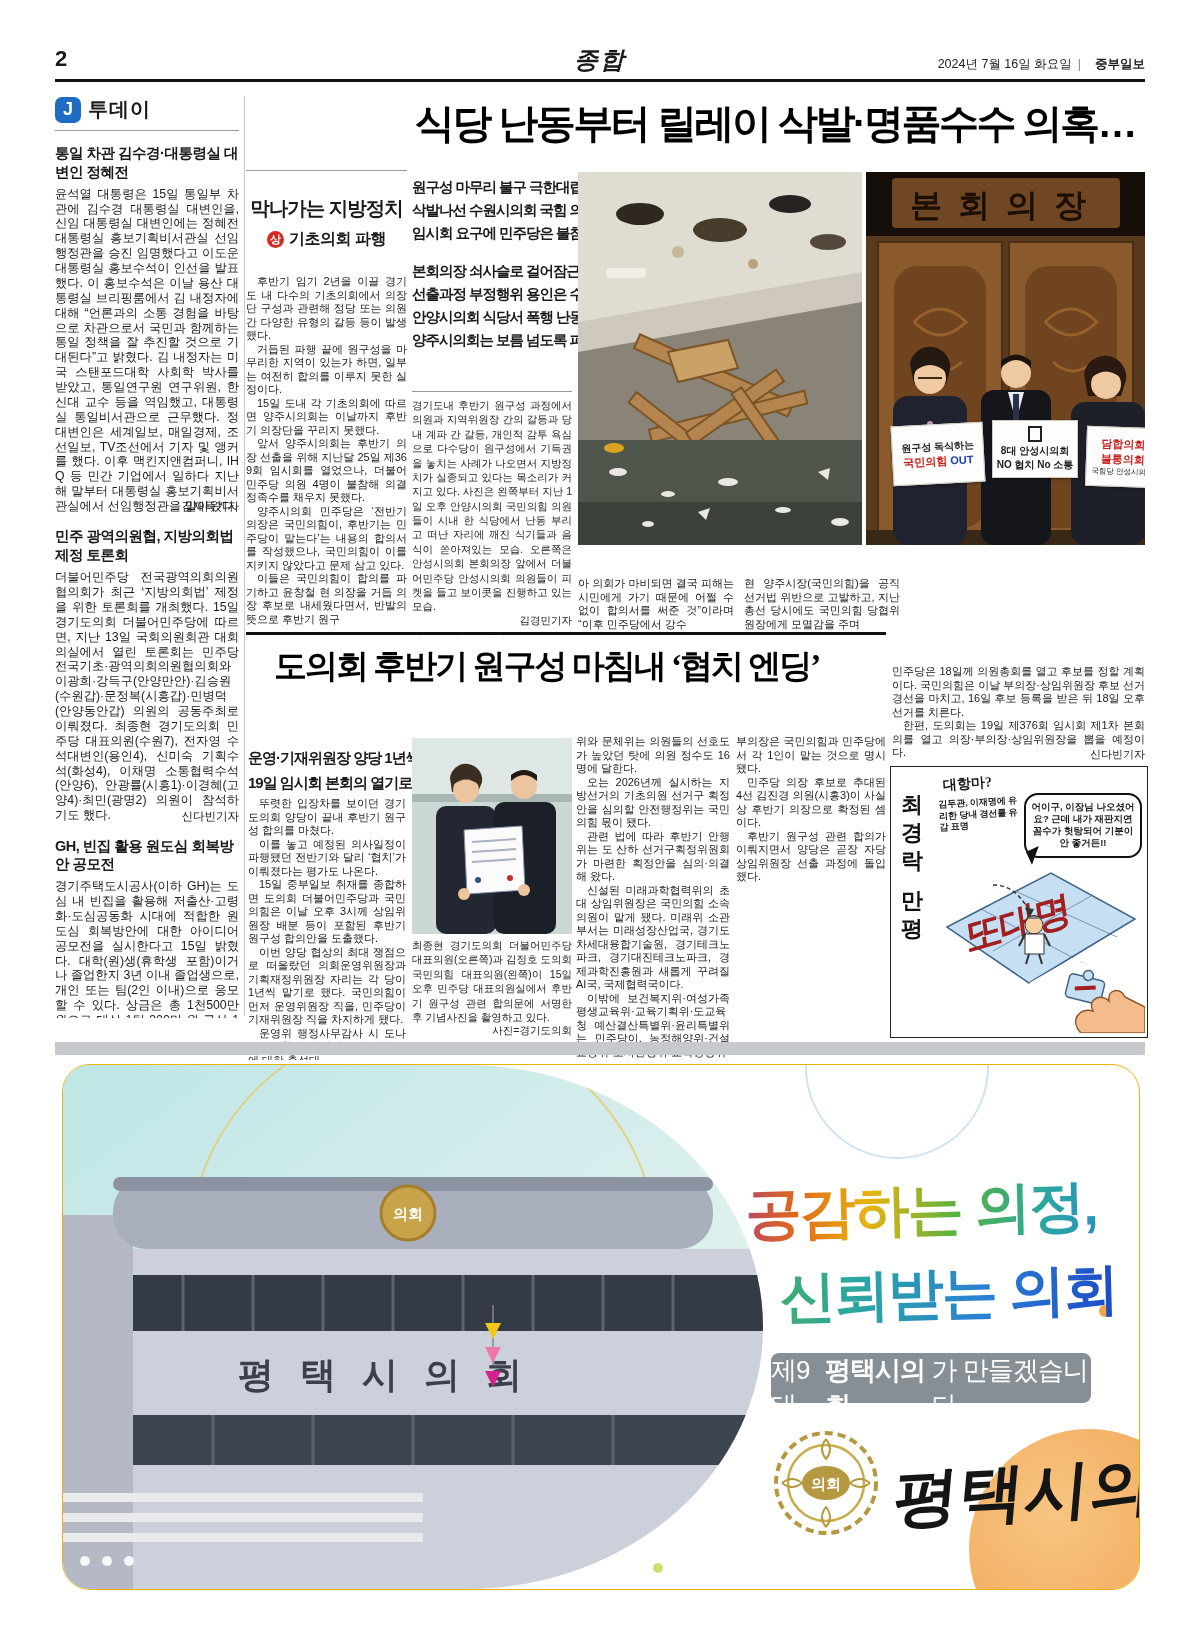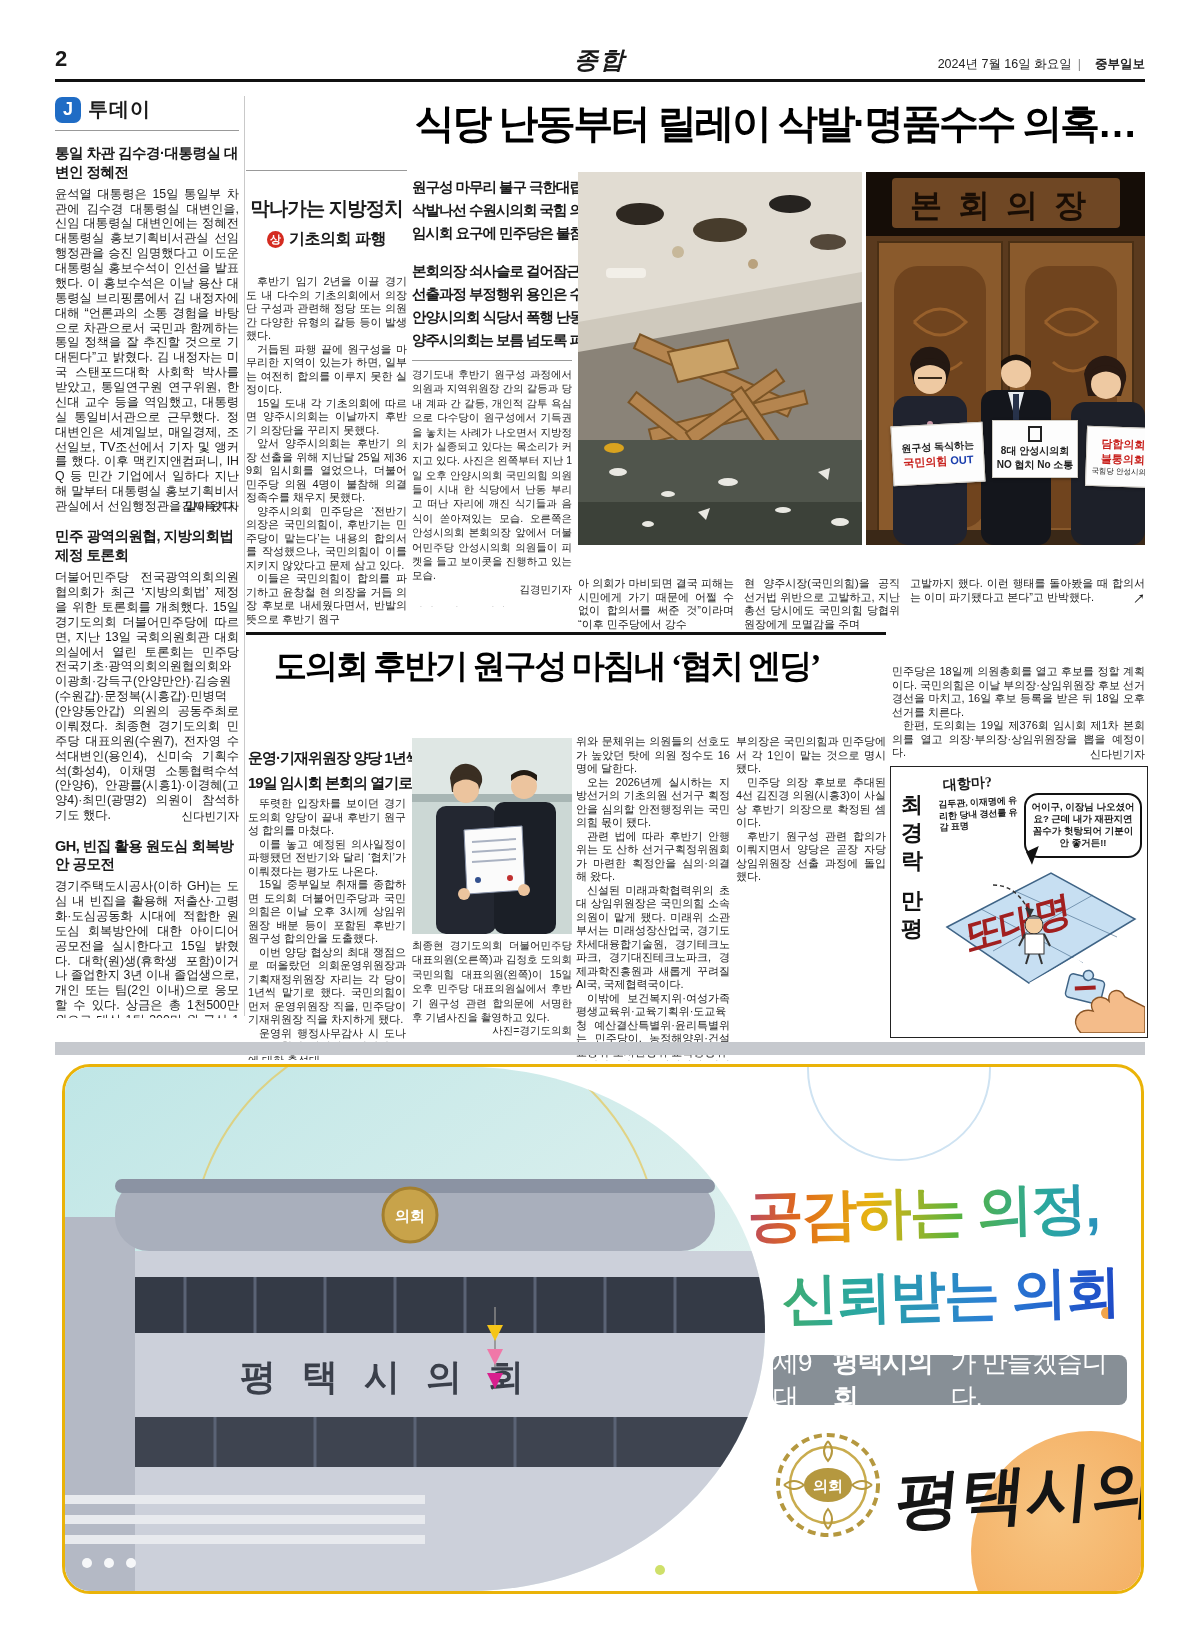--- a/index.html
+++ b/index.html
@@ -41,21 +41,21 @@
   .shgroup + .shgroup{margin-top:14px;}
   .photo{overflow:hidden;background:#444;}
   .photo1{left:578px;top:172px;width:284px;height:373px;}
   .photo2{left:866px;top:172px;width:279px;height:373px;}
   .signcard{position:absolute;background:#fdfdfd;border:1px solid #d0ccc4;box-shadow:0 1px 3px rgba(0,0,0,.4);
             display:flex;flex-direction:column;align-items:center;justify-content:center;text-align:center;}
   .signcard .l1{font-size:10px;font-weight:700;color:#222;}
   .signcard .l2{font-size:11px;font-weight:800;}
   .red{color:#c8201c;} .blue{color:#1b3fae;}
   .mourn{width:10px;height:12px;border:2px solid #222;margin-bottom:2px;}
-  .capcol{left:412px;top:360px;width:160px;height:240px;overflow:hidden;border-top:1px solid #999;padding-top:6px;}
+  .capcol{left:412px;top:391px;width:160px;height:240px;overflow:hidden;border-top:1px solid #999;padding-top:6px;}
   .caption{font-size:10.5px;line-height:1.37;color:#222;text-align:justify;word-break:break-all;}
   .cap-rep{text-align:right;font-size:10.5px;color:#222;}
   .capcol .paras{margin-top:8px;}
   .stripcol{top:552px;height:72px;overflow:hidden;}
   .stripB{left:578px;width:156px;} .stripC{left:744px;width:156px;} .stripD{left:910px;width:235px;}
   .endmark{text-align:right;font-size:12px;margin-top:-13px;font-weight:700;}
   
   .midrule{left:246px;top:632px;width:640px;height:2.5px;background:#111;}
   .midhead{left:246px;top:644px;width:660px;font-family:"Liberation Serif",serif;font-size:33px;font-weight:700;
            letter-spacing:-2px;white-space:nowrap;color:#000;margin-left:28px;}
@@ -77,39 +77,39 @@
   .bubble{position:absolute;right:5px;top:26px;width:104px;background:#fff;border:2px solid #111;
           border-radius:14px;padding:6px 5px;font-size:9.5px;font-weight:700;line-height:1.28;text-align:center;}
   .bubble:after{content:"";position:absolute;left:-10px;bottom:-6px;width:0;height:0;
           border:10px solid transparent;border-right-color:#111;transform:rotate(20deg);}
   .note1{position:absolute;left:52px;top:8px;font-size:14px;font-weight:800;transform:rotate(-4deg);
          font-family:"Liberation Serif",serif;}
   .note2{position:absolute;left:48px;top:30px;width:82px;font-size:9px;font-weight:700;line-height:1.3;
          transform:rotate(-3deg);font-family:"Liberation Serif",serif;}
   
   .graybar{left:55px;top:1042px;width:1090px;height:13px;background:#c6c9ce;}
-  .ad{left:62px;top:1064px;width:1076px;height:524px;background:#fff;border:3px solid #eab308;
+  .ad{left:62px;top:1064px;width:1076px;height:524px;background:#fff;border:1px solid #eab308;
       border-radius:28px;overflow:hidden;}
   .bwrap{position:absolute;left:0;top:0;width:700px;height:524px;overflow:hidden;
          border-radius:0 340px 340px 0 / 0 300px 300px 0;}
   .deco{position:absolute;border-radius:50%;}
   .deco-orange{right:-70px;bottom:-80px;width:240px;height:240px;
                background:radial-gradient(circle at 35% 35%, #f7c27c, #f0973f);opacity:.95;}
   .deco-blue{right:150px;top:-90px;width:180px;height:180px;border:2px solid #cfe3f2;}
   .deco-dot1{right:28px;top:240px;width:12px;height:12px;background:#f2a44a;}
   .deco-dot2{left:590px;bottom:16px;width:10px;height:10px;background:#cfe06a;}
   .slogan-zone{position:absolute;left:640px;top:108px;width:436px;text-align:center;}
   .slogan1{font-size:56px;font-weight:800;letter-spacing:-2px;transform:rotate(-1.5deg);
            background:linear-gradient(95deg,#9b2d9e 0%,#e06a1a 22%,#e8b411 38%,#57b33e 58%,#2aa7a0 78%,#2b7fd4 100%);
            -webkit-background-clip:text;background-clip:text;color:transparent;}
   .slogan2{margin-top:8px;padding-left:55px;font-size:56px;font-weight:800;letter-spacing:-2px;transform:rotate(-1.5deg);
            background:linear-gradient(95deg,#57b33e 0%,#2aa7a0 35%,#2b7fd4 65%,#1b3fc4 100%);
            -webkit-background-clip:text;background-clip:text;color:transparent;}
-  .banner{position:absolute;left:708px;top:288px;width:354px;height:50px;background:#878f96;border-radius:8px;
-          color:#fff;display:flex;align-items:center;justify-content:center;font-size:26px;letter-spacing:-1px;}
+  .banner{position:absolute;left:708px;top:288px;width:320px;height:50px;background:#878f96;border-radius:8px;
+          color:#fff;display:flex;align-items:flex-start;justify-content:center;font-size:26px;letter-spacing:-1px;}
   .banner b{font-weight:800;}
   .emblem{position:absolute;left:705px;top:360px;}
   .callig{position:absolute;left:832px;top:382px;font-family:"Liberation Serif",serif;font-size:64px;font-weight:900;
           letter-spacing:1px;transform:skewX(-8deg) rotate(-3deg);color:#151515;white-space:nowrap;}
 </style>
 </head>
 <body>
 
 <div class="page">
 
@@ -276,26 +276,20 @@
         <p>성에 보이콧 중이다.</p>
       </div>
   </div>
 
   <div class="abs stripcol stripB paras cont">
       <p>아 의회가 마비되면 결국 피해는 시민에게 가기 때문에 어쩔 수 없이 합의서를 써준 것”이라며 “이후 민주당에서 강수</p>
     </div>
   <div class="abs stripcol stripC paras cont">
       <p>현 양주시장(국민의힘)을 공직선거법 위반으로 고발하고, 지난 총선 당시에도 국민의힘 당협위원장에게 모멸감을 주며</p>
     </div>
-  <div class="abs stripcol stripD">
-    <div class="paras cont">
-        <p>고발까지 했다. 이런 행태를 돌아봤을 때 합의서는 이미 파기됐다고 본다”고 반박했다.</p>
-      </div>
-    <div class="endmark">↗</div>
-  </div>
 
   <div class="abs midrule"></div>
   <div class="abs midhead">도의회 후반기 원구성 마침내 ‘협치 엔딩’</div>
   <div class="abs midsub">
       <p>운영·기재위원장 양당 1년씩 담당</p>
       <p>19일 임시회 본회의 열기로 합의</p>
     </div>
   <div class="abs mcol mcol1 paras">
       <p>뚜렷한 입장차를 보이던 경기도의회 양당이 끝내 후반기 원구성 합의를 마쳤다.</p>
       <p>이를 놓고 예정된 의사일정이 파행됐던 전반기와 달리 ‘협치’가 이뤄졌다는 평가도 나온다.</p>

